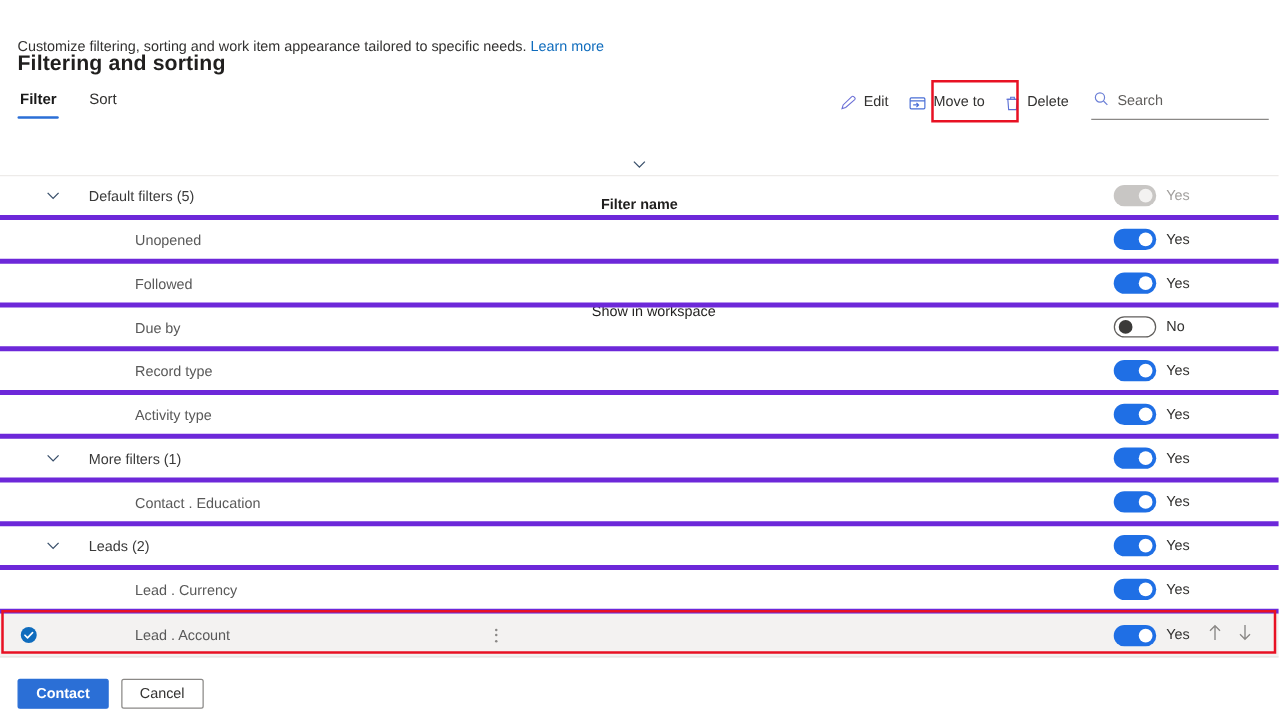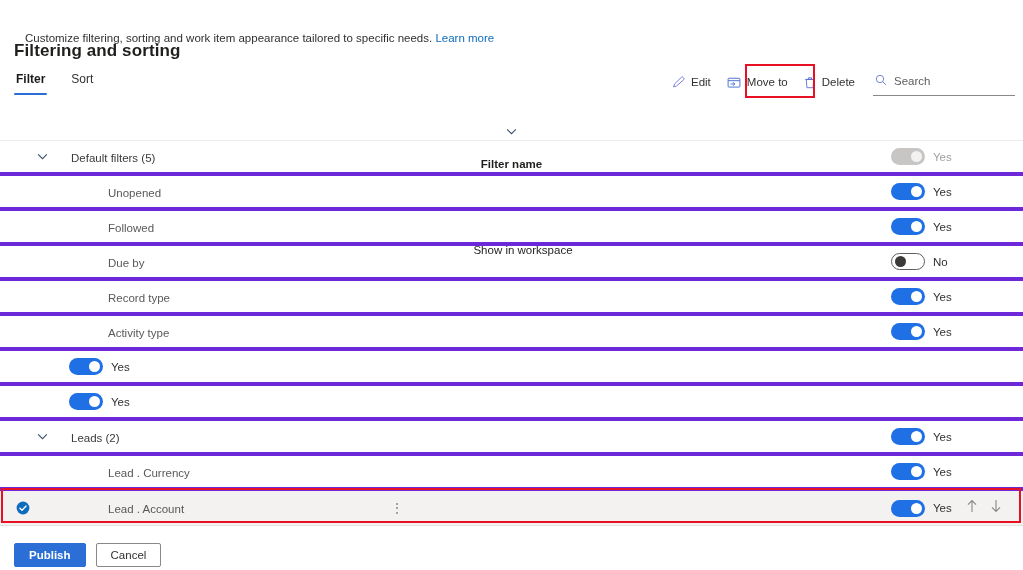--- a/index.html
+++ b/index.html
@@ -14,21 +14,21 @@
   .page { position: relative; width: 1023px; height: 570px; }
 
   
   .page-title {
     position: absolute; left: 14px; top: 7px;
     font-size: 17px; font-weight: 600; color: #201f1e;
     letter-spacing: .1px;
     margin-top: 34px;
   }
   .subtitle {
-    position: absolute; left: 25px; top: 32px;
+    position: absolute; left: 14px; top: 32px;
     font-size: 11.5px; color: #323130;
   }
   .subtitle a { color: #0f6cbd; text-decoration: none; }
 
   
   .tabs { position: absolute; left: 14px; top: 70px; display: flex; gap: 22px; }
   .tab {
     font-size: 12px; color: #323130; padding: 2px 2px 9px 2px;
     position: relative; cursor: pointer;
   }
@@ -297,32 +297,41 @@
           <div class="toggle on">
               <span class="knob"></span>
             </div>
           <span class="tg-label">Yes</span>
         </div>
       </div>
     </div>
 
     <div class="row">
       <div class="c-chev"></div>
-      <div class="c-right">
-        <div class="toggle-wrap">
-          <div class="toggle on">
-              <span class="knob"></span>
-            </div>
-          <span class="tg-label">Yes</span>
-        </div>
-      </div>
-    </div>
-
-    <div class="row">
-      <div class="c-chev"></div>
+      <div class="c-name">
+        <svg class="chev" style="position:absolute;left:-9px;top:5px" width="11" height="7" viewBox="0 0 12 8">
+            <path d="M1 1.5L6 6.5l5-5" fill="none" stroke="currentColor" stroke-width="1.2"></path>
+          </svg>
+        <span class="name group" style="padding-left:25px">More filters (1)</span>
+      </div>
+      <div class="c-right">
+        <div class="toggle-wrap">
+          <div class="toggle on">
+              <span class="knob"></span>
+            </div>
+          <span class="tg-label">Yes</span>
+        </div>
+      </div>
+    </div>
+
+    <div class="row">
+      <div class="c-chev"></div>
+      <div class="c-name">
+        <span class="name leaf">Contact . Education</span>
+      </div>
       <div class="c-right">
         <div class="toggle-wrap">
           <div class="toggle on">
               <span class="knob"></span>
             </div>
           <span class="tg-label">Yes</span>
         </div>
       </div>
     </div>
 
@@ -392,17 +401,17 @@
                 <path d="M6 1v11M2 8.4l4 4 4-4" fill="none" stroke="currentColor" stroke-width="1.1"></path>
               </svg>
           </span>
         </div>
       </div>
     </div>
   </div>
   <div class="sel-highlight"></div>
 
   <div class="footer">
-    <button class="btn btn-primary">Publish</button>
+    <button class="btn btn-primary">Contact</button>
     <button class="btn btn-default">Cancel</button>
   </div>
 
 </div>
 
 </body></html>

